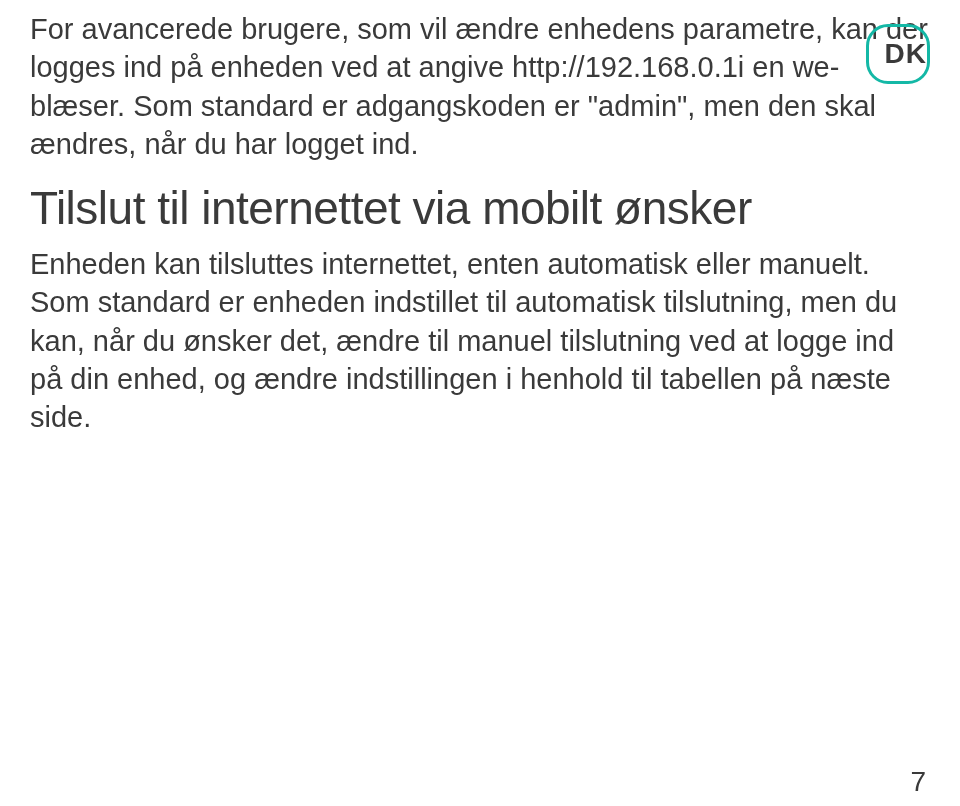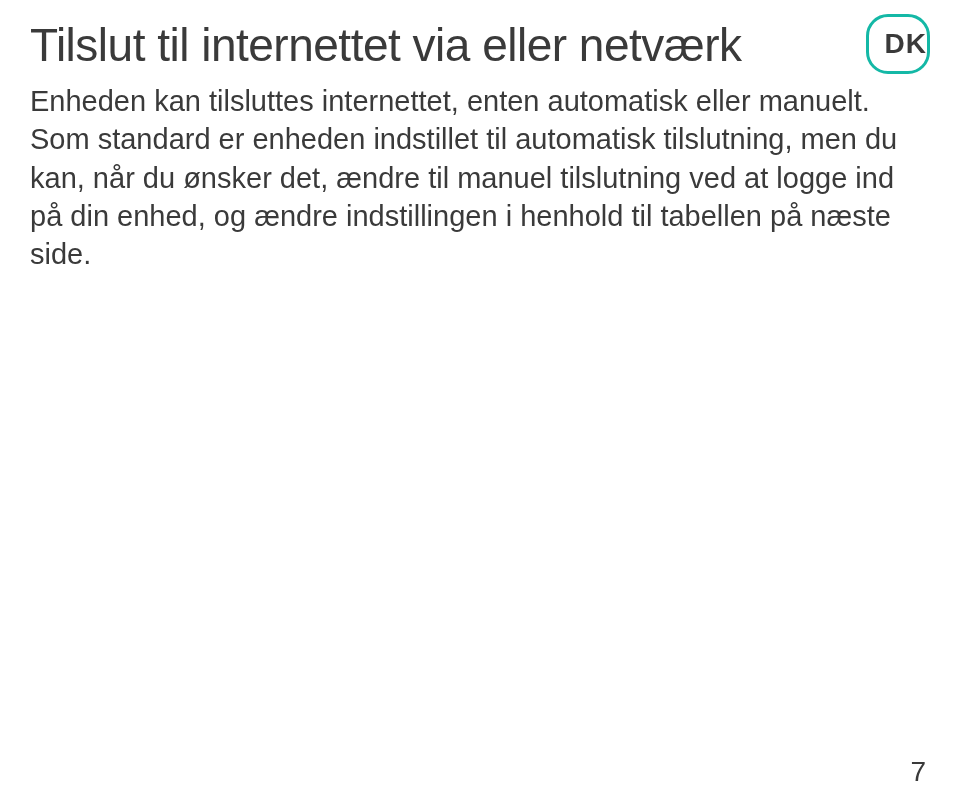--- a/index.html
+++ b/index.html
@@ -64,19 +64,20 @@
 </style>
 </head>
 <body>
 
 <div class="page">
 
   <div class="lang-badge">
     <span>DK</span>
   </div>
 
+  <p class="body">For avancerede brugere, som vil ændre enhedens parametre, kan der logges ind på enheden ved at angive http://192.168.0.1i en we-blæser. Som standard er adgangskoden er "admin", men den skal ændres, når du har logget ind.</p>
 
-  <h1 class="section-title second">Tilslut til internettet via eller netværk</h1>
+  <h1 class="section-title second">Tilslut til internettet via mobilt ønsker</h1>
   <p class="body">Enheden kan tilsluttes internettet, enten automatisk eller manuelt. Som standard er enheden indstillet til automatisk tilslutning, men du kan, når du ønsker det, ændre til manuel tilslutning ved at logge ind på din enhed, og ændre indstillingen i henhold til tabellen på næste side.</p>
 
   <div class="page-number">7</div>
 
 </div>
 
 </body></html>

